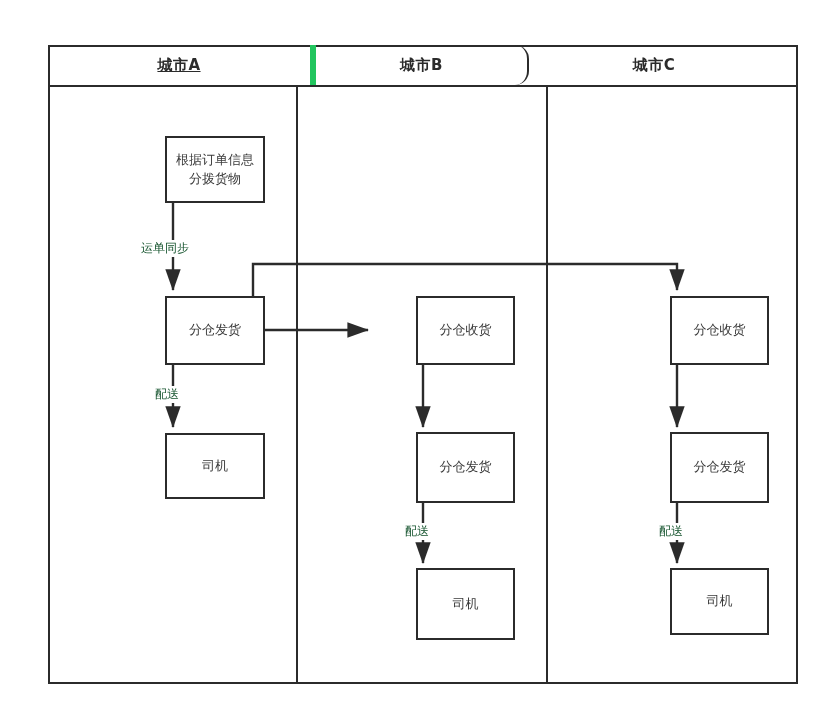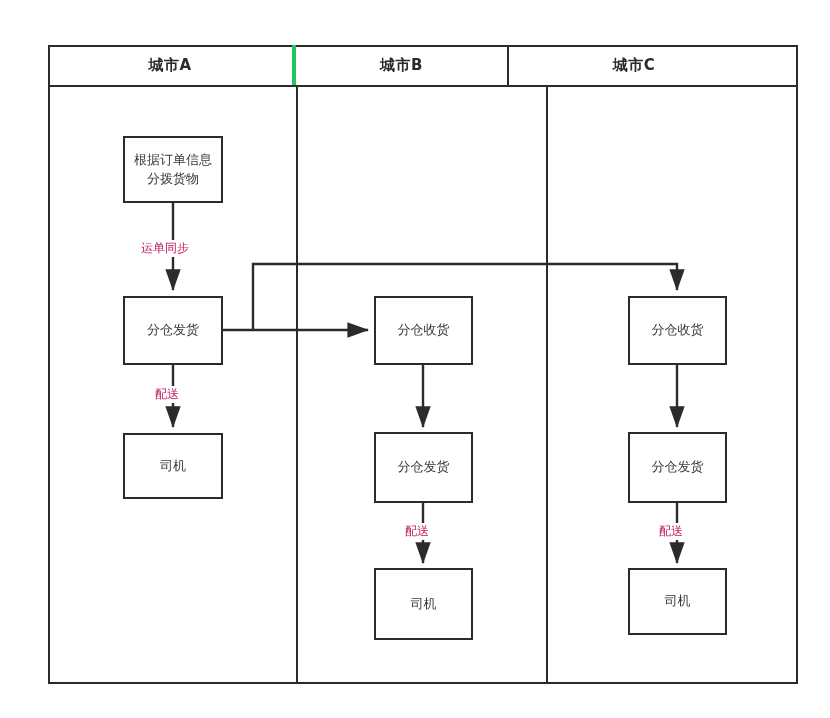--- a/index.html
+++ b/index.html
@@ -48,22 +48,22 @@
   }
   .header-cell {
     display: flex;
     align-items: center;
     justify-content: center;
     box-sizing: border-box;
     font-size: 15px;
     color: #2b2b2b;
     letter-spacing: 0.5px;
   }
-  .header-cell.col-a { width: 248px; border-right: 4px solid #22c55e; font-weight: bold; }
-  .header-cell.col-b { width: 213px; border-right: 2px solid #2b2b2b; font-weight: bold; }
+  .header-cell.col-a { width: 268px; border-right: 6px solid #22c55e; font-weight: bold; text-decoration: underline; }
+  .header-cell.col-b { width: 213px; border-right: 2px solid #2b2b2b; font-weight: bold; border-radius: 14px; }
   .header-cell.col-c { width: 250px; font-weight: bold; }
   .divider {
     position: absolute;
     top: 87px;
     width: 0;
     height: 597px;
     border-left: 2px solid #2b2b2b;
   }
   .divider.d1 { left: 296px; }
   .divider.d2 { left: 546px; }
@@ -73,25 +73,26 @@
     background: #ffffff;
     box-sizing: border-box;
     display: flex;
     align-items: center;
     justify-content: center;
     text-align: center;
     font-size: 13px;
     line-height: 1.45;
     color: #3a3a3a;
     white-space: pre-line;
+    margin-left: 42px;
   }
   .edge-label {
     position: absolute;
     font-size: 12px;
-    color: #be185d;
+    color: #14532d;
     background: #ffffff;
     padding: 0 3px;
     white-space: nowrap;
     text-align: center;
   }
 </style>
 </head>
 <body>
 
 <div id="canvas">

